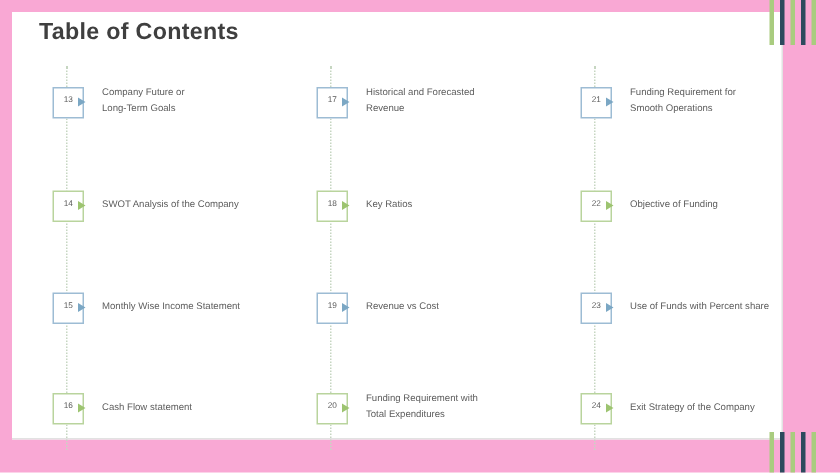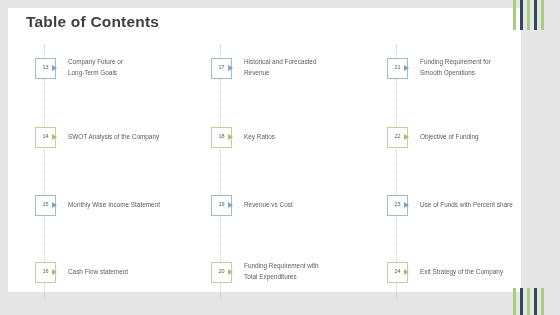--- a/index.html
+++ b/index.html
@@ -1,21 +1,21 @@
 <!DOCTYPE html>
 <html><head>
 <meta charset="utf-8">
 <style>
   html,body{margin:0;padding:0;}
   body{
     width:560px;height:315px;background:#ffffff;
     font-family:"Liberation Sans", sans-serif;
     overflow:hidden;position:relative;
   }
-  .slide{position:absolute;inset:0;background:#e5e5e5;}
+  .slide{position:absolute;inset:0;background:#f9a8d4;}
 
   
   .stripes{position:absolute;display:flex;gap:0;}
   .stripes.top{right:12px;top:0;height:30px;}
   .stripes.bottom{right:12px;bottom:0;height:27px;}
   .stripe{width:3px;height:100%;margin-right:4px;}
 
   
   .panel-edge{
     position:absolute;left:8px;top:8px;right:38px;bottom:22px;

